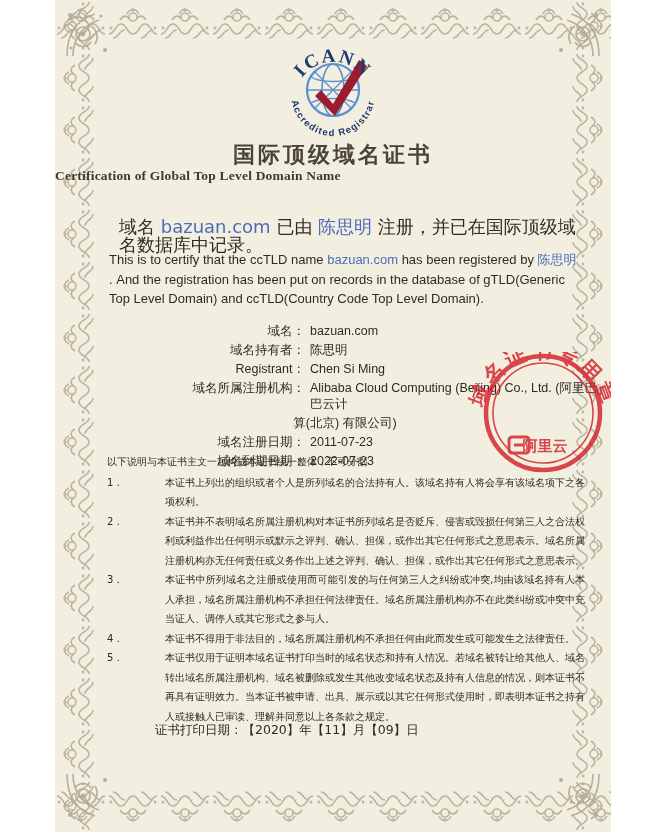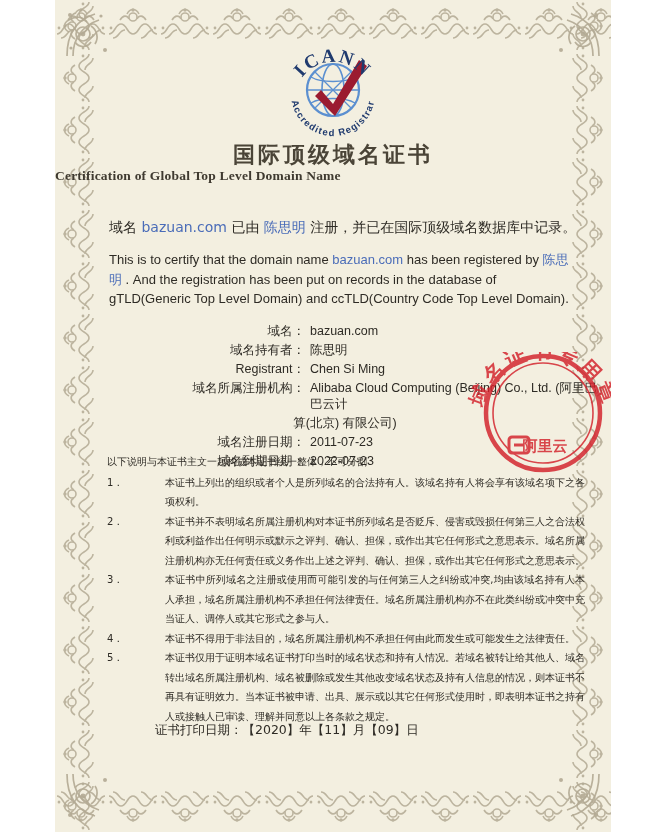--- a/index.html
+++ b/index.html
@@ -38,21 +38,21 @@
   .subtitle{
     position:absolute;left:0;top:168px;width:556px;text-align:left;
     font-family:"Liberation Serif","DejaVu Serif",serif;
     font-size:13.5px;font-weight:bold;color:#3f3a30;letter-spacing:.2px;
   }
 
   .para{
     position:absolute;color:#2e2b25;
     font-family:"DejaVu Sans",sans-serif;
   }
-  .zh-line{left:54px;top:218px;width:470px;font-size:14px;line-height:18px;}
+  .zh-line{left:64px;top:218px;width:470px;font-size:18px;line-height:18px;}
   .en-block{left:54px;top:250px;width:468px;font-size:13px;line-height:19.5px;
             font-family:"Liberation Sans","DejaVu Sans",sans-serif;}
   .blue{color:#4a6cb8;}
 
   .details{
     position:absolute;left:0;top:323px;width:556px;
     font-family:Liberation Sans, sans-serif;font-size:12.5px;color:#2e2b25;
   }
   .drow{display:flex;margin-bottom:3px;line-height:16px;}
   .dlabel{width:250px;text-align:right;padding-right:2px;white-space:nowrap;}
@@ -225,21 +225,21 @@
           <textPath href="#arcBot" startOffset="50%" text-anchor="middle">Accredited Registrar</textPath>
         </text>
       </svg>
     </div>
 
     <div class="title">国际顶级域名证书</div>
     <div class="subtitle">Certification of Global Top Level Domain Name</div>
 
     <div class="para zh-line"><span>域名 </span><span class="blue">bazuan.com</span><span> 已由 </span><span class="blue">陈思明</span><span> 注册，并已在国际顶级域名数据库中记录。</span></div>
 
-    <div class="para en-block"><span>This is to certify that the domain name </span><span class="blue">bazuan.com</span><span> has been registered by </span><span class="blue">陈思明</span><span> . And the registration has been put on records in the database of gTLD(Generic Top Level Domain) and ccTLD(Country Code Top Level Domain).</span></div>
+    <div class="para en-block"><span>This is to certify that the ccTLD name </span><span class="blue">bazuan.com</span><span> has been registered by </span><span class="blue">陈思明</span><span> . And the registration has been put on records in the database of gTLD(Generic Top Level Domain) and ccTLD(Country Code Top Level Domain).</span></div>
 
     <div class="details">
       <div class="drow">
         <span class="dlabel">域名：</span>
         <span class="dvalue">bazuan.com</span>
       </div>
       <div class="drow">
         <span class="dlabel">域名持有者：</span>
         <span class="dvalue">陈思明</span>
       </div>

